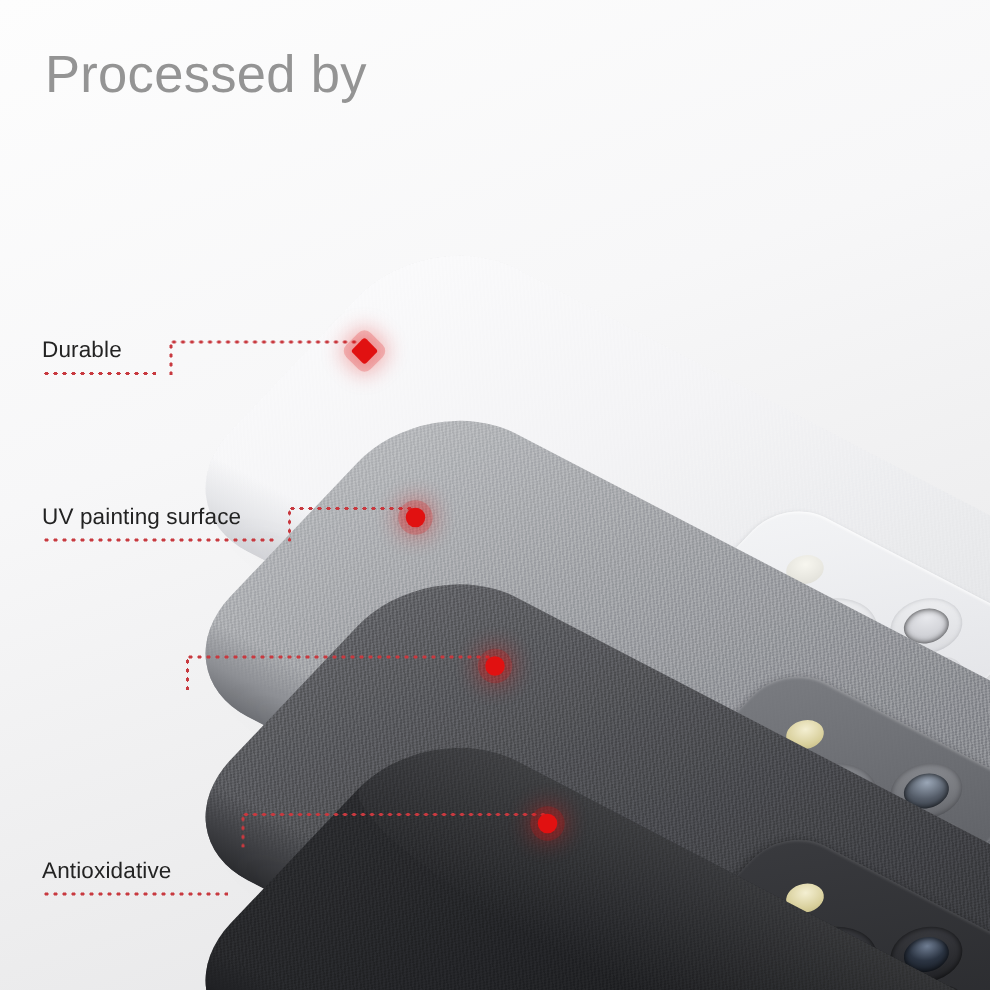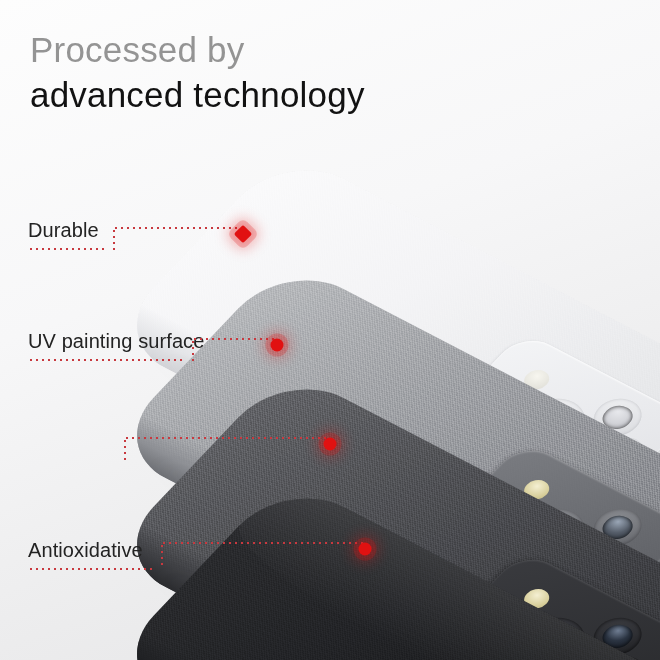--- a/index.html
+++ b/index.html
@@ -107,21 +107,21 @@
     position:absolute;width:22px;height:22px;left:34px;top:26px;border-radius:50%;
     background:radial-gradient(circle at 40% 35%,#f4efd2,#d8cf9b 60%,#b9b079 100%);
   }
   .c1 .flash{background:radial-gradient(circle at 40% 35%,#f7f6ef,#e4e3dc 70%,#d4d3cc 100%);}
 
   
   .callouts{position:absolute;inset:0;z-index:60;}
   .callout{position:absolute;}
   .callout .txt{
     position:absolute;left:0;bottom:8px;white-space:nowrap;
-    font-size:20px;color:#232323;letter-spacing:.1px;
+    font-size:15px;color:#232323;letter-spacing:.1px;
   }
   .callout .uline{
     position:absolute;left:0;bottom:0;height:2px;
     background-image:radial-gradient(circle,#c8393f 45%,rgba(200,57,63,0) 46%);
     background-size:6px 2px;background-repeat:repeat-x;
   }
   .lead{position:absolute;}
   .lead .seg{
     position:absolute;
     background-image:radial-gradient(circle,#c8393f 45%,rgba(200,57,63,0) 46%);
@@ -139,21 +139,20 @@
   }
   .marker.round{border-radius:50%;transform:translate(-50%,-50%);}
 </style>
 </head>
 <body>
 
 <div class="stage">
 
   <div class="headline">
     <div class="l1">Processed by</div>
-    <div class="l2">advanced technology</div>
   </div>
 
   <div class="cases">
 
     <div class="case c1">
       <div class="body">
         <div class="tex"></div>
         <div class="glossTop"></div>
         <div class="edge"></div>
         <div class="camera">
@@ -259,21 +258,21 @@
       <div class="seg" style="left:192px;top:338px;width:85px;"></div>
     </div>
     <div class="marker round" style="left:277px;top:345px;"></div>
 
     <div class="lead">
       <div class="segv" style="left:124px;top:438px;height:22px;"></div>
       <div class="seg" style="left:124px;top:437px;width:206px;"></div>
     </div>
     <div class="marker round" style="left:330px;top:444px;"></div>
 
-    <div class="callout" style="left:28px;top:542px;width:124px;height:28px;">
+    <div class="callout" style="left:28px;top:569px;width:124px;height:28px;">
       <div class="txt">Antioxidative</div>
       <div class="uline" style="width:124px;"></div>
     </div>
     <div class="lead">
       <div class="segv" style="left:161px;top:543px;height:22px;"></div>
       <div class="seg" style="left:161px;top:542px;width:204px;"></div>
     </div>
     <div class="marker round" style="left:365px;top:549px;"></div>
 
   </div>

